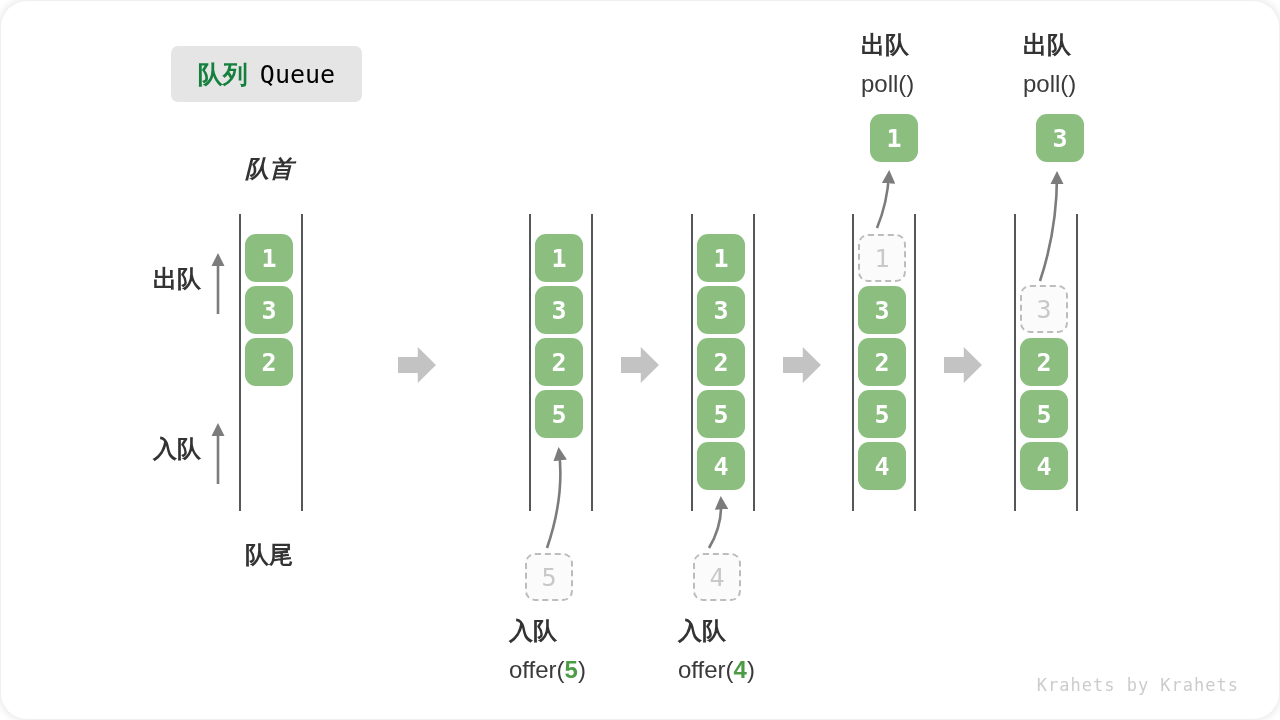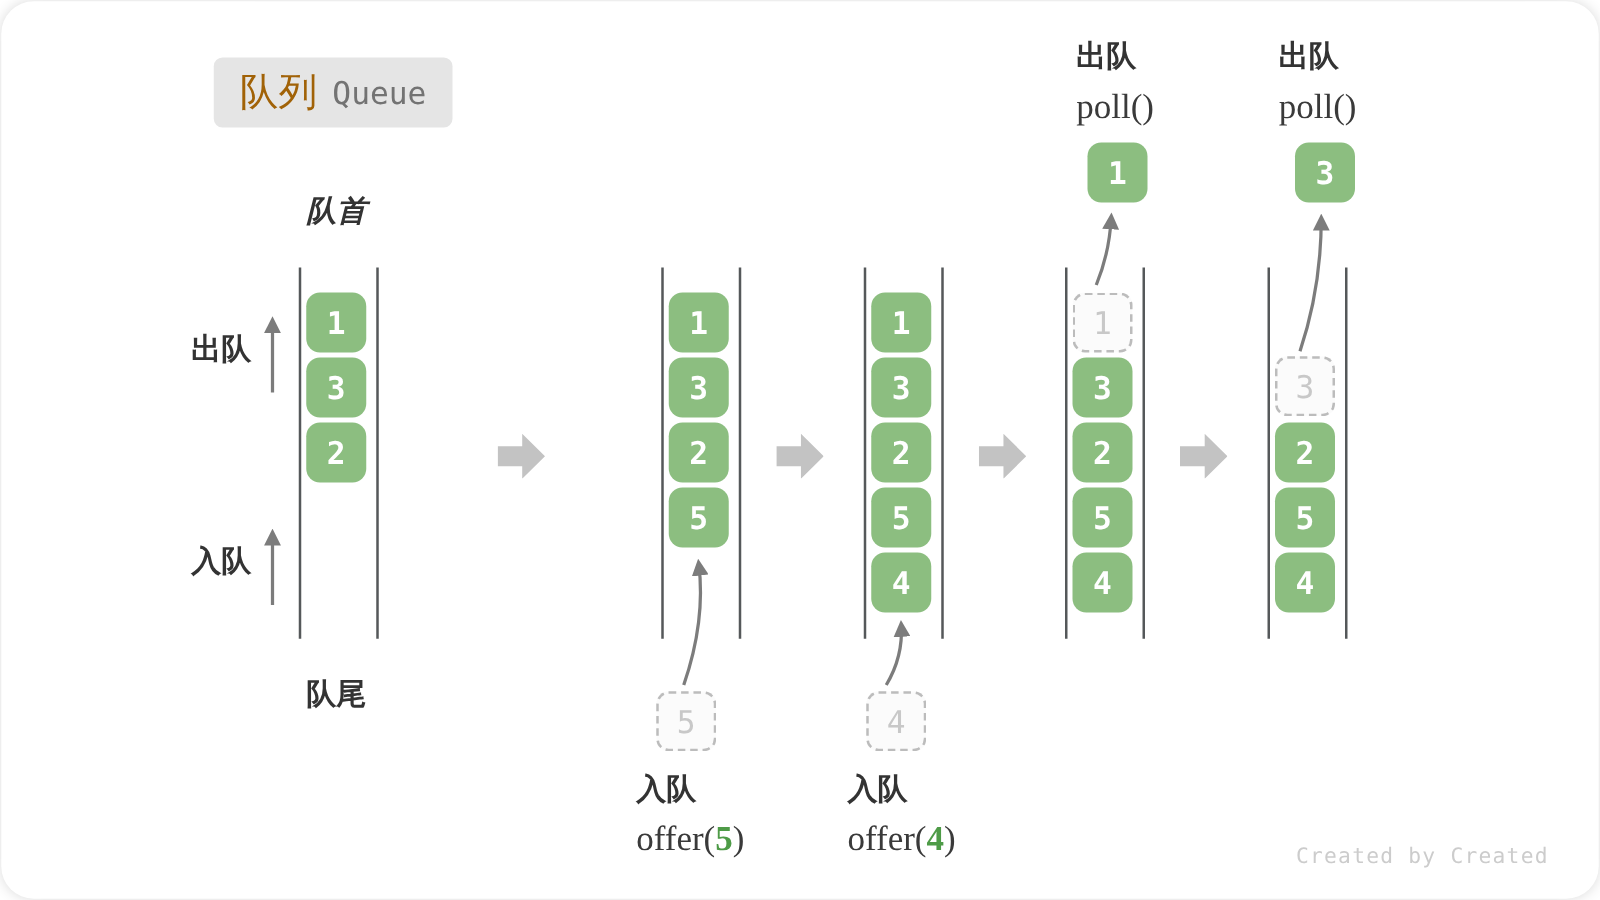--- a/index.html
+++ b/index.html
@@ -8,22 +8,22 @@
     position:relative;width:1278px;height:718px;margin:1px auto;
     background:#ffffff;border-radius:26px;
     box-shadow:0 0 10px rgba(0,0,0,0.14);
     overflow:hidden;
   }
   .title-box{
     position:absolute;left:170px;top:45px;width:191px;height:56px;
     background:#e5e5e5;border-radius:7px;
     display:flex;align-items:center;justify-content:center;gap:12px;
   }
-  .title-zh{font-size:31px;font-weight:400;color:#a16207;}
-  .title-en{font-family:"DejaVu Sans Mono","Liberation Mono",monospace;font-size:25px;color:#737373;}
+  .title-zh{font-size:25px;font-weight:700;color:#15803d;}
+  .title-en{font-family:"DejaVu Sans Mono","Liberation Mono",monospace;font-size:25px;color:#000000;}
   .zh-label{position:absolute;font-size:24px;font-weight:700;color:#333333;white-space:nowrap;}
   .center60{width:60px;text-align:center;}
   .qcol{
     position:absolute;top:213px;width:60px;height:297px;
     border-left:2px solid #55585a;border-right:2px solid #55585a;
   }
   .item{
     position:absolute;width:48px;height:48px;border-radius:11px;
     background:#8cbe80;color:#ffffff;
     font-family:"DejaVu Sans Mono","Liberation Mono",monospace;font-weight:700;font-size:25px;
@@ -35,22 +35,22 @@
     font-family:"DejaVu Sans Mono","Liberation Mono",monospace;font-size:25px;
     display:flex;align-items:center;justify-content:center;
   }
   .flow-arrow{
     position:absolute;width:38px;height:36px;background:#c3c3c3;
     clip-path:polygon(0% 28%,52% 28%,52% 0%,100% 50%,52% 100%,52% 72%,0% 72%);
   }
   .op{position:absolute;white-space:nowrap;}
   .op .zh{font-size:24px;font-weight:700;color:#333333;display:block;margin-bottom:9px;}
   .op .code{
-    font-family:Liberation Serif, serif;
-    font-size:28px;color:#3a3a3a;display:block;
+    font-family:Liberation Sans, sans-serif;
+    font-size:24px;color:#3a3a3a;display:block;
   }
   .op .code .arg{color:#4e9b47;font-weight:700;}
   .watermark{
     position:absolute;right:40px;bottom:24px;
     font-family:"DejaVu Sans Mono","Liberation Mono",monospace;
     font-size:17px;color:#cccccc;letter-spacing:1px;
   }
   svg.overlay{position:absolute;left:0;top:0;pointer-events:none;}
 </style>
 </head>
@@ -137,15 +137,15 @@
     <line x1="217" y1="313" x2="217" y2="256" stroke="#7c7c7c" stroke-width="2.6" marker-end="url(#ah)"></line>
     <line x1="217" y1="483" x2="217" y2="426" stroke="#7c7c7c" stroke-width="2.6" marker-end="url(#ah)"></line>
 
     <path d="M546,547 C557,515 562,482 558,450" fill="none" stroke="#7c7c7c" stroke-width="2.6" marker-end="url(#ah)"></path>
     <path d="M708,547 C717,532 721,515 720,499" fill="none" stroke="#7c7c7c" stroke-width="2.6" marker-end="url(#ah)"></path>
 
     <path d="M876,227 C883,210 887,192 888,173" fill="none" stroke="#7c7c7c" stroke-width="2.6" marker-end="url(#ah)"></path>
     <path d="M1039,280 C1050,247 1056,210 1056,174" fill="none" stroke="#7c7c7c" stroke-width="2.6" marker-end="url(#ah)"></path>
   </svg>
 
-  <div class="watermark">Created by Created</div>
+  <div class="watermark">Krahets by Krahets</div>
 
 </div>
 
 </body></html>

